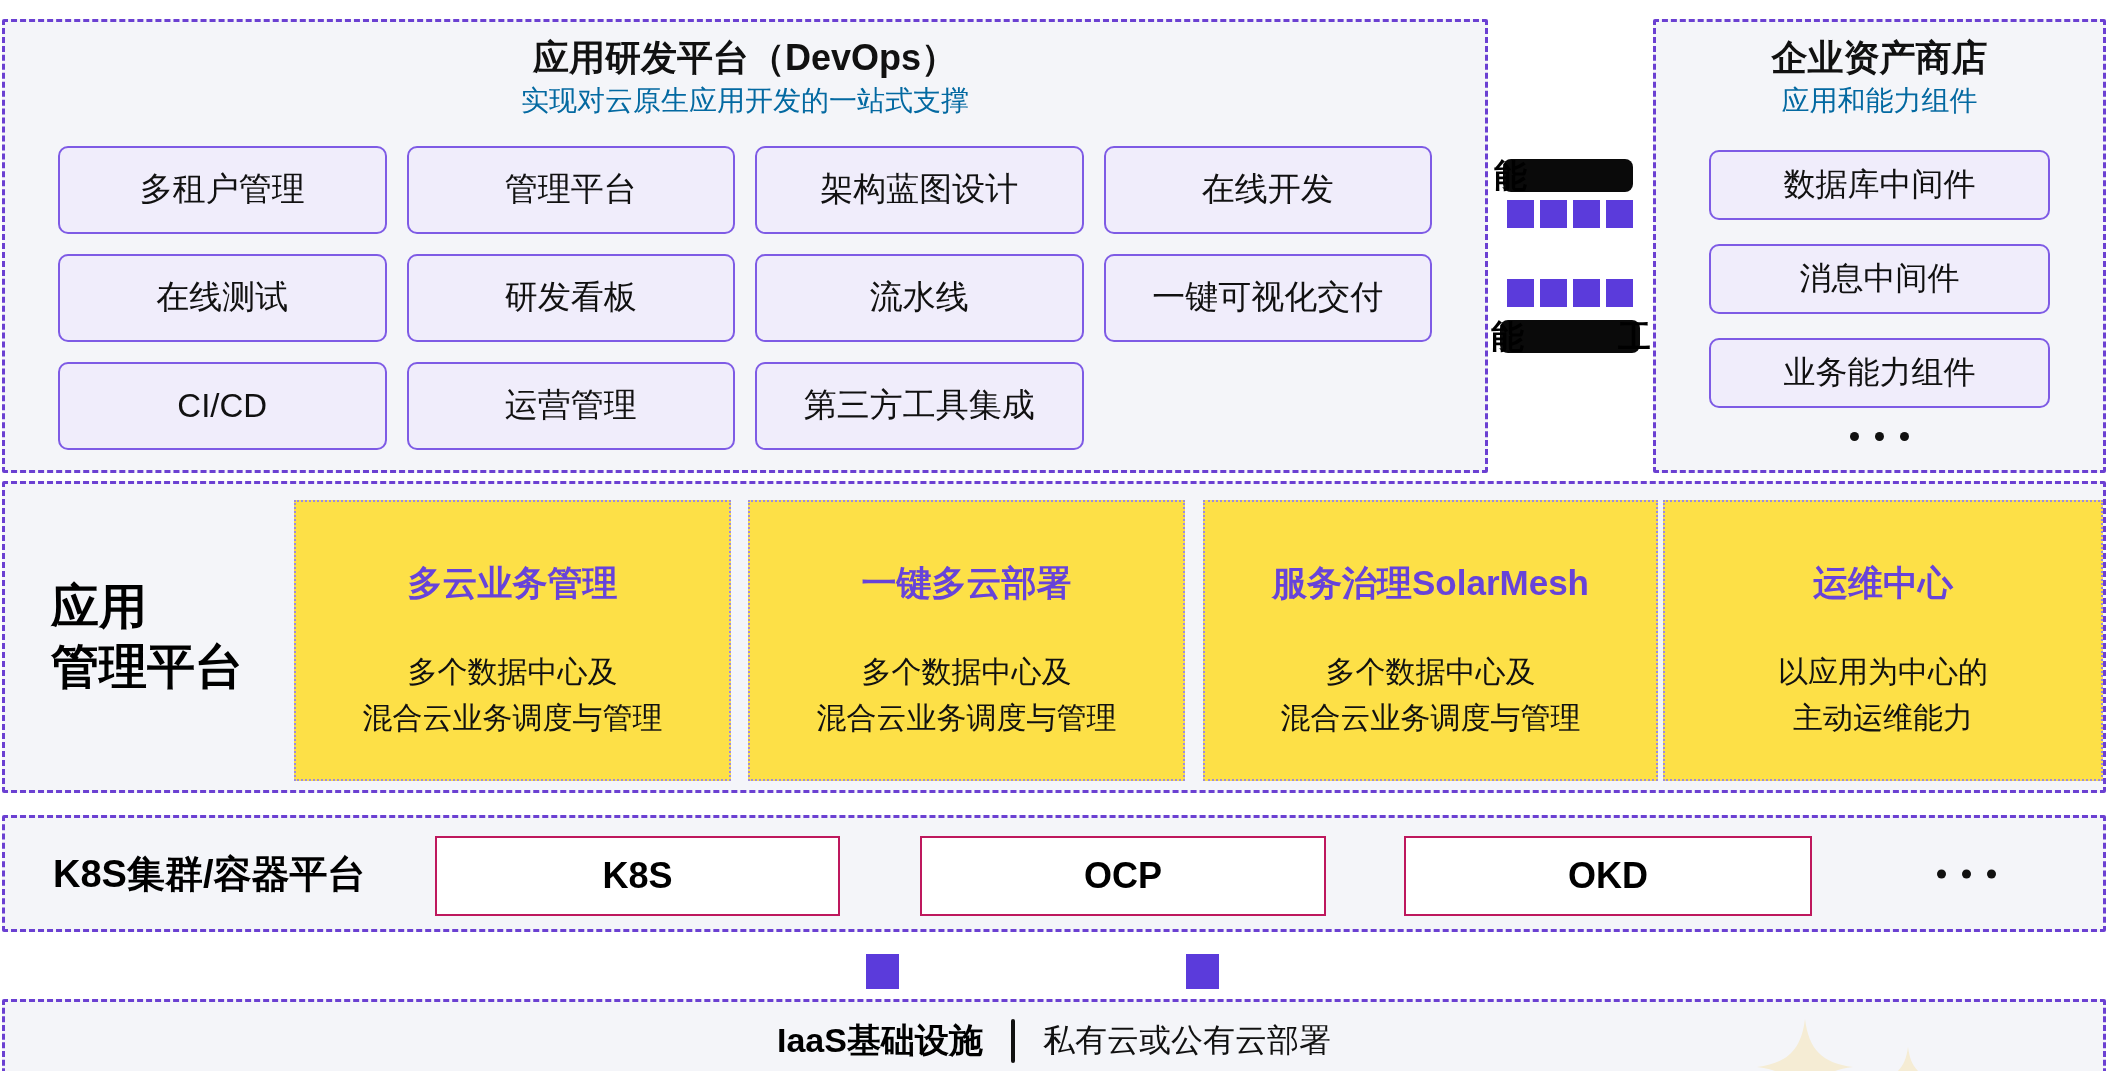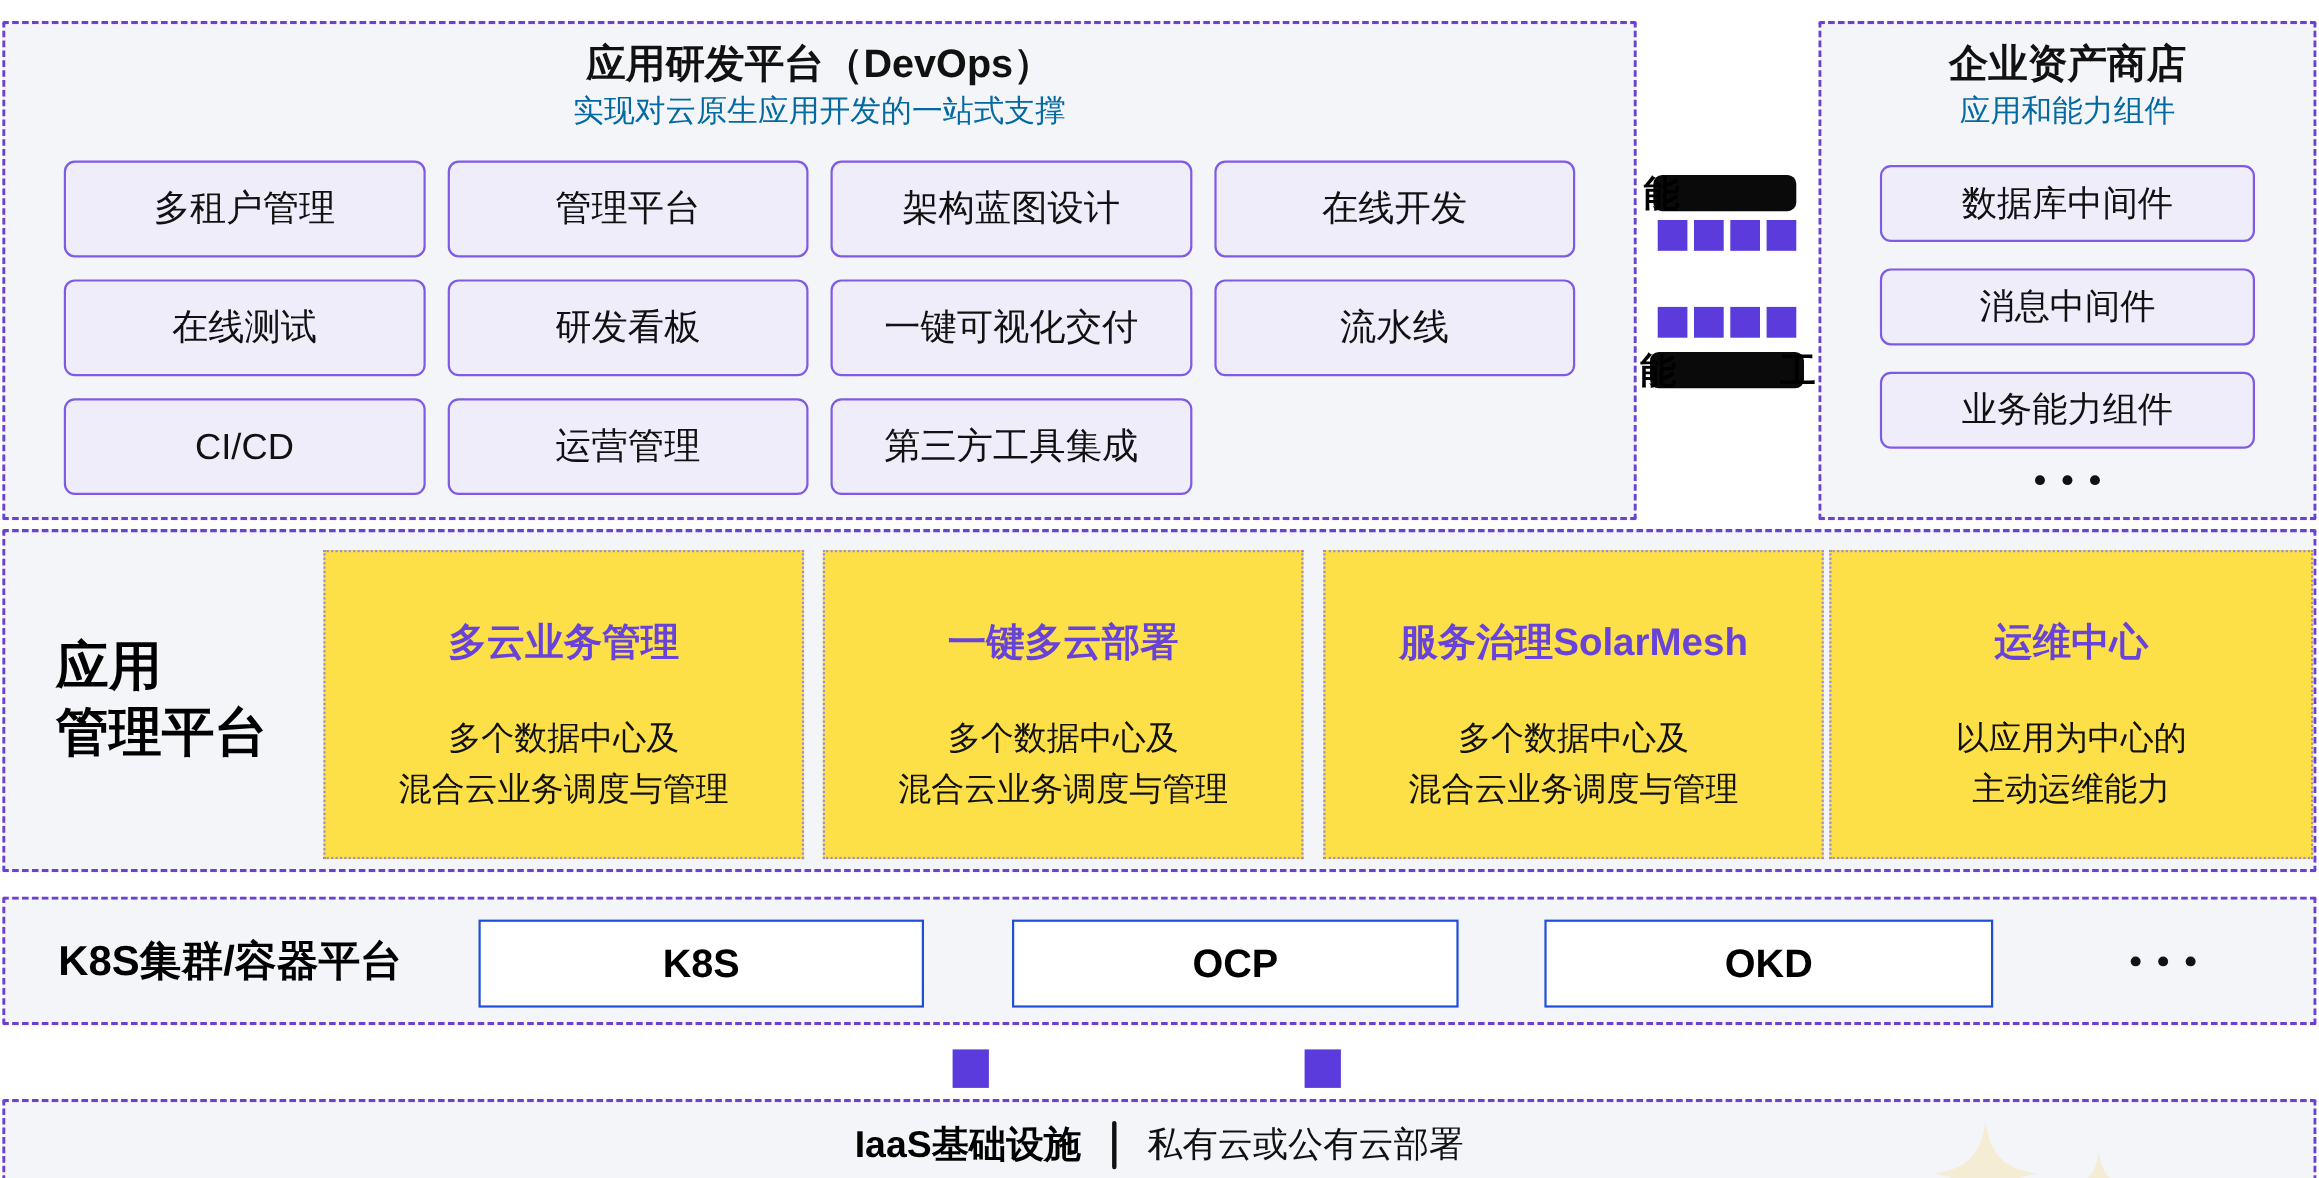--- a/index.html
+++ b/index.html
@@ -63,21 +63,21 @@
   .card-title{margin-top:58px;font-size:35px;font-weight:bold;color:#6743D9;}
   .card-desc{margin-top:42px;font-size:30px;line-height:46px;color:#111;white-space:pre-line;}
   
   .k8s{left:2px;top:798px;width:2104px;height:117px;}
   .k8s-label{
     position:absolute;left:48px;top:50%;transform:translateY(-50%);
     font-size:38px;font-weight:bold;color:#000;
   }
   .k8s-box{
     position:absolute;top:18px;height:80px;box-sizing:border-box;background:#fff;
-    border:2px solid #1d4ed8;display:flex;align-items:center;justify-content:center;
+    border:2px solid #be185d;display:flex;align-items:center;justify-content:center;
     font-size:36px;font-weight:bold;color:#000;
   }
   .k8s-box:nth-of-type(1){left:430px;width:405px;}
   .k8s-box:nth-of-type(2){left:915px;width:406px;}
   .k8s-box:nth-of-type(3){left:1399px;width:408px;}
   .k8s-dots{position:absolute;left:1932px;top:50%;transform:translateY(-50%);margin:0;}
   
   .conn{position:absolute;width:33px;height:35px;background:#5B3BDB;}
   .conn1{left:866px;top:937px;}
   .conn2{left:1186px;top:937px;}
@@ -121,25 +121,25 @@
 
         <div class="chip">
           <span>在线测试</span>
         </div>
 
         <div class="chip">
           <span>研发看板</span>
         </div>
 
         <div class="chip">
+          <span>流水线</span>
+        </div>
+
+        <div class="chip">
           <span>一键可视化交付</span>
-        </div>
-
-        <div class="chip">
-          <span>流水线</span>
         </div>
 
         <div class="chip">
           <span>CI/CD</span>
         </div>
 
 
         <div class="chip">
           <span>运营管理</span>
         </div>

